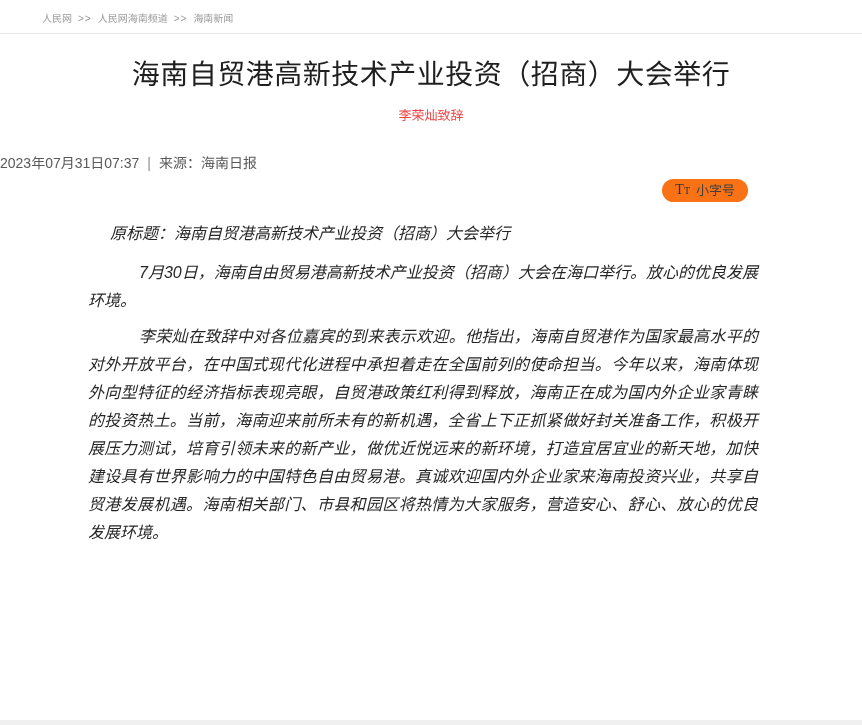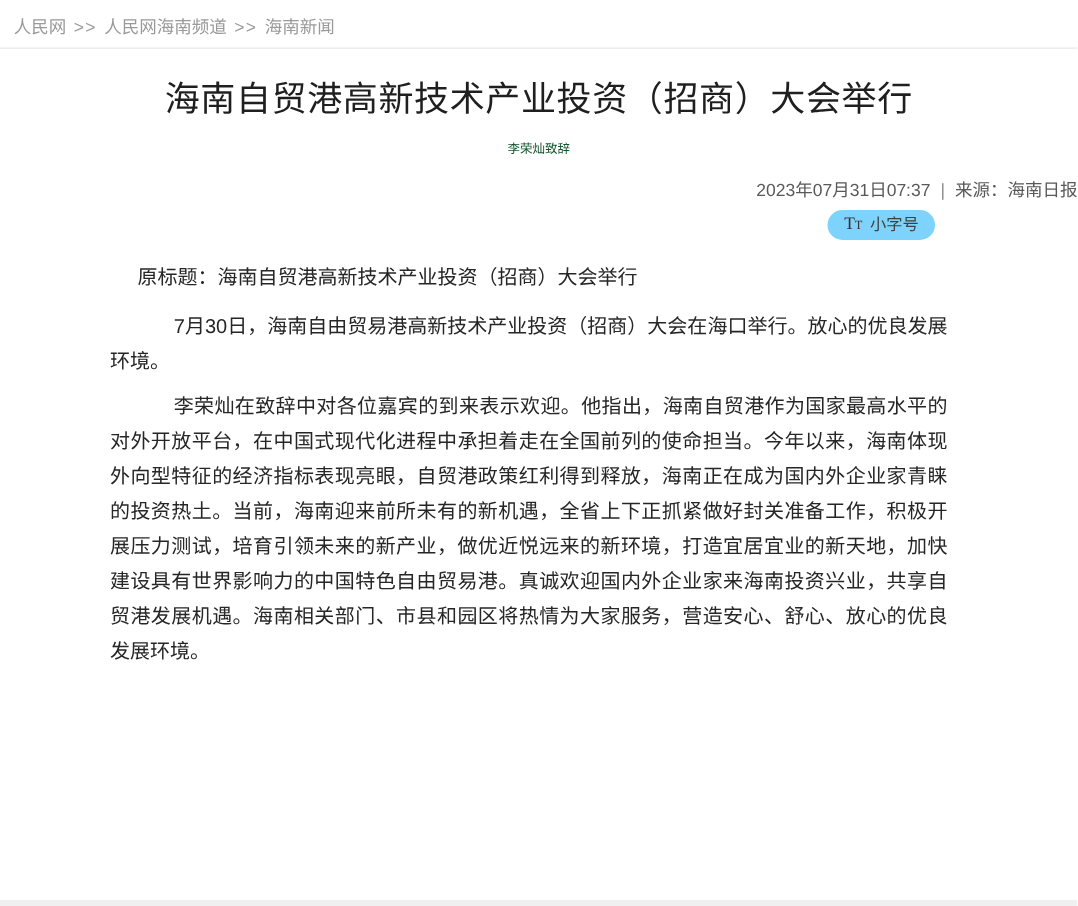--- a/index.html
+++ b/index.html
@@ -7,77 +7,79 @@
   body {
     width: 862px; height: 725px;
     background: #ffffff;
     position: relative;
     overflow: hidden;
     font-family: "Liberation Sans", "DejaVu Sans", sans-serif;
   }
   
   .breadcrumb {
     padding: 10px 12px 8px 11px;
-    font-size: 14px;
+    font-size: 10px;
     color: #9a9a9a;
     white-space: nowrap;
+    margin-left: 31px;
   }
   .breadcrumb a { color: #9a9a9a; text-decoration: none; cursor: pointer; }
   .crumb-sep { margin: 0 6px; letter-spacing: 1px; color: #9a9a9a; }
   .divider { height: 1px; background: #e7e7e7; width: 100%; }
   
   .title {
     margin: 24px 56px 0;
     text-align: center;
     font-size: 28px;
     font-weight: normal;
     color: #1f1f1f;
     line-height: 34px;
     letter-spacing: 0.5px;
   }
   .subtitle {
     margin-top: 13px;
     text-align: center;
-    font-size: 10px;
-    color: #14532d;
+    font-size: 13px;
+    color: #ef4444;
   }
   .meta {
-    margin-top: 16px;
-    text-align: right;
+    margin-top: 28px;
+    text-align: left;
     font-size: 14px;
     color: #595959;
   }
   .meta-sep { margin: 0 8px; color: #8c8c8c; }
   .meta a { color: #595959; text-decoration: none; cursor: pointer; }
   
   .fontsize-row { margin-top: 7px; text-align: right; padding-right: 114px; height: 24px; }
   .fontsize-btn {
     display: inline-flex;
     align-items: center;
     gap: 6px;
-    background: #7dd3fc;
+    background: #f97316;
     border: none;
     border-radius: 13px;
     padding: 4px 13px 5px;
     font-size: 13px;
     color: #404040;
     cursor: pointer;
     font-family: inherit;
     line-height: 1;
   }
   .tt { font-family: "Liberation Serif", "DejaVu Serif", serif; color: #333; }
   .tt .t1 { font-size: 14px; }
   .tt .t2 { font-size: 10px; }
   
   .article-body {
     padding: 17px 104px 0 88px;
     font-size: 16px;
     line-height: 28px;
     color: #262626;
     text-align: justify;
+    font-style: italic;
   }
   .article-body p { margin: 0 0 8px; text-indent: 51px; }
   .article-body p.orig { text-indent: 22px; margin-bottom: 11px; }
   .bottom-strip {
     position: absolute;
     left: 0; right: 0; bottom: 0;
     height: 5px;
     background: #f0f0f0;
   }
 </style>

